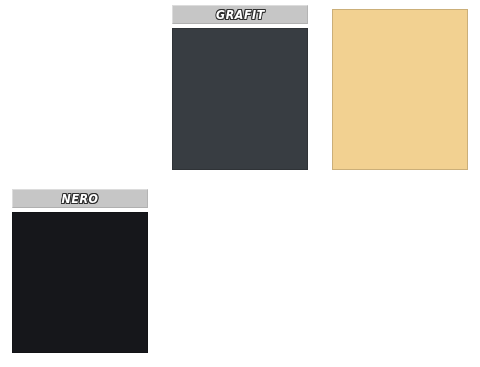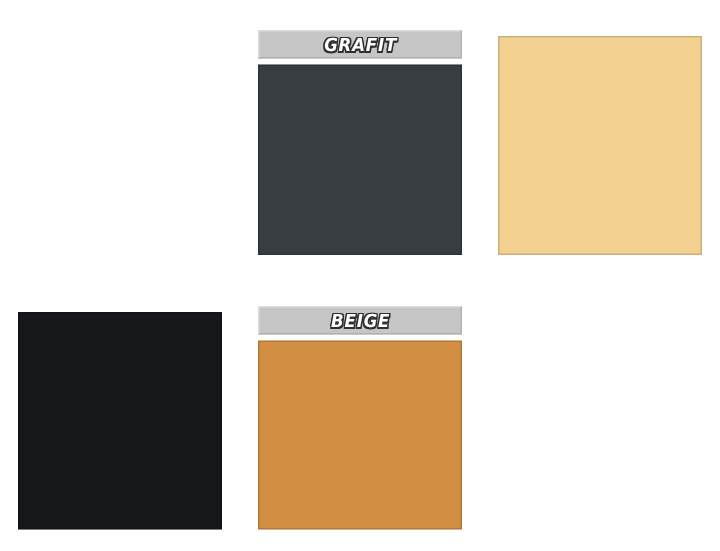--- a/index.html
+++ b/index.html
@@ -22,21 +22,21 @@
     grid-template-rows: 184px 183px;
     box-sizing: border-box;
   }
 
   .cell {
     position: relative;
     box-sizing: border-box;
     display: flex;
     flex-direction: column;
     align-items: center;
-    padding: 20px 12px 14px 12px;
+    padding: 5px 12px 14px 12px;
   }
 
   .cell.empty {
     background: #ffffff;
   }
 
   .swatch-label {
     width: 100%;
     height: 19px;
     background: #c6c6c6;
@@ -94,24 +94,21 @@
       <span class="swatch-label-text">GRAFIT</span>
     </div>
     <div class="swatch-chip" style="background-color: rgb(56, 61, 66);"></div>
   </div>
 
   <div class="cell">
     <div class="swatch-chip" style="background-color: rgb(242, 209, 145);"></div>
   </div>
 
   <div class="cell">
+    <div class="swatch-label">
+      <span class="swatch-label-text">NERO</span>
+    </div>
     <div class="swatch-chip" style="background-color: rgb(22, 23, 27);"></div>
   </div>
 
 
-  <div class="cell">
-    <div class="swatch-label">
-      <span class="swatch-label-text">BEIGE</span>
-    </div>
-    <div class="swatch-chip" style="background-color: rgb(210, 143, 68);"></div>
-  </div>
 
 </div>
 
 </body></html>

